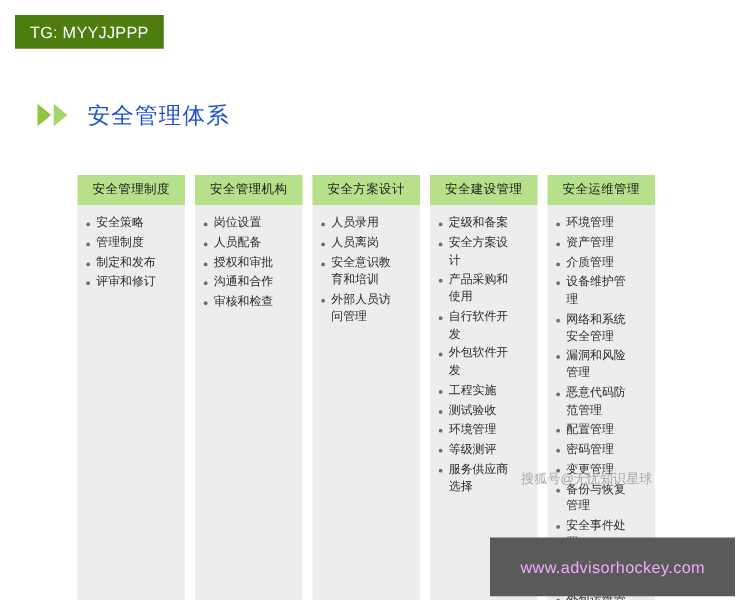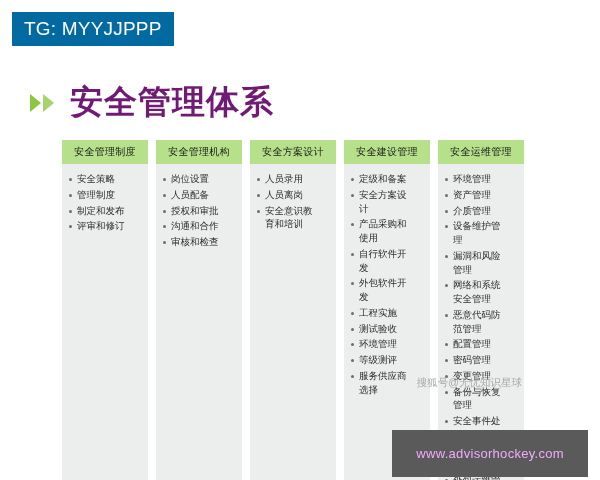--- a/index.html
+++ b/index.html
@@ -11,23 +11,23 @@
     height: 480px;
     background: #ffffff;
     font-family: "Liberation Sans", sans-serif;
     position: relative;
     overflow: hidden;
   }
   .tag-badge {
     position: absolute;
     left: 12px;
     top: 12px;
-    background: #0369a1;
+    background: #4d7c0f;
     color: #ffffff;
-    font-size: 19px;
+    font-size: 13px;
     padding: 6px 12px;
     letter-spacing: 0.2px;
   }
   .title-row {
     position: absolute;
     left: 30px;
     top: 80px;
     display: flex;
     align-items: center;
   }
@@ -41,23 +41,23 @@
     height: 0;
     border-top: 9px solid transparent;
     border-bottom: 9px solid transparent;
     border-left: 11px solid #8dc63f;
     margin-right: 2px;
   }
   .arrow.second {
     border-left-color: #a5d46a;
   }
   .page-title {
-    font-size: 33px;
-    color: #701a75;
-    font-weight: bold;
+    font-size: 18px;
+    color: #1d4ed8;
+    font-weight: normal;
     letter-spacing: 1px;
   }
   .columns {
     position: absolute;
     left: 62px;
     top: 140px;
     display: flex;
     gap: 8px;
   }
   .column {
@@ -161,20 +161,21 @@
     </div>
   </div>
 
   <div class="column">
     <div class="col-header">安全方案设计</div>
     <div class="col-body">
       <ul>
         <li>人员录用</li>
         <li>人员离岗</li>
         <li>安全意识教育和培训</li>
+        <li>外部人员访问管理</li>
       </ul>
     </div>
   </div>
 
   <div class="column">
     <div class="col-header">安全建设管理</div>
     <div class="col-body">
       <ul>
         <li>定级和备案</li>
         <li>安全方案设计</li>
@@ -191,22 +192,22 @@
   </div>
 
   <div class="column">
     <div class="col-header">安全运维管理</div>
     <div class="col-body">
       <ul>
         <li>环境管理</li>
         <li>资产管理</li>
         <li>介质管理</li>
         <li>设备维护管理</li>
+        <li>网络和系统安全管理</li>
         <li>漏洞和风险管理</li>
-        <li>网络和系统安全管理</li>
         <li>恶意代码防范管理</li>
         <li>配置管理</li>
         <li>密码管理</li>
         <li>变更管理</li>
         <li>备份与恢复管理</li>
         <li>安全事件处置</li>
         <li>应急预案管理</li>
         <li>外包运维管理</li>
       </ul>
     </div>

